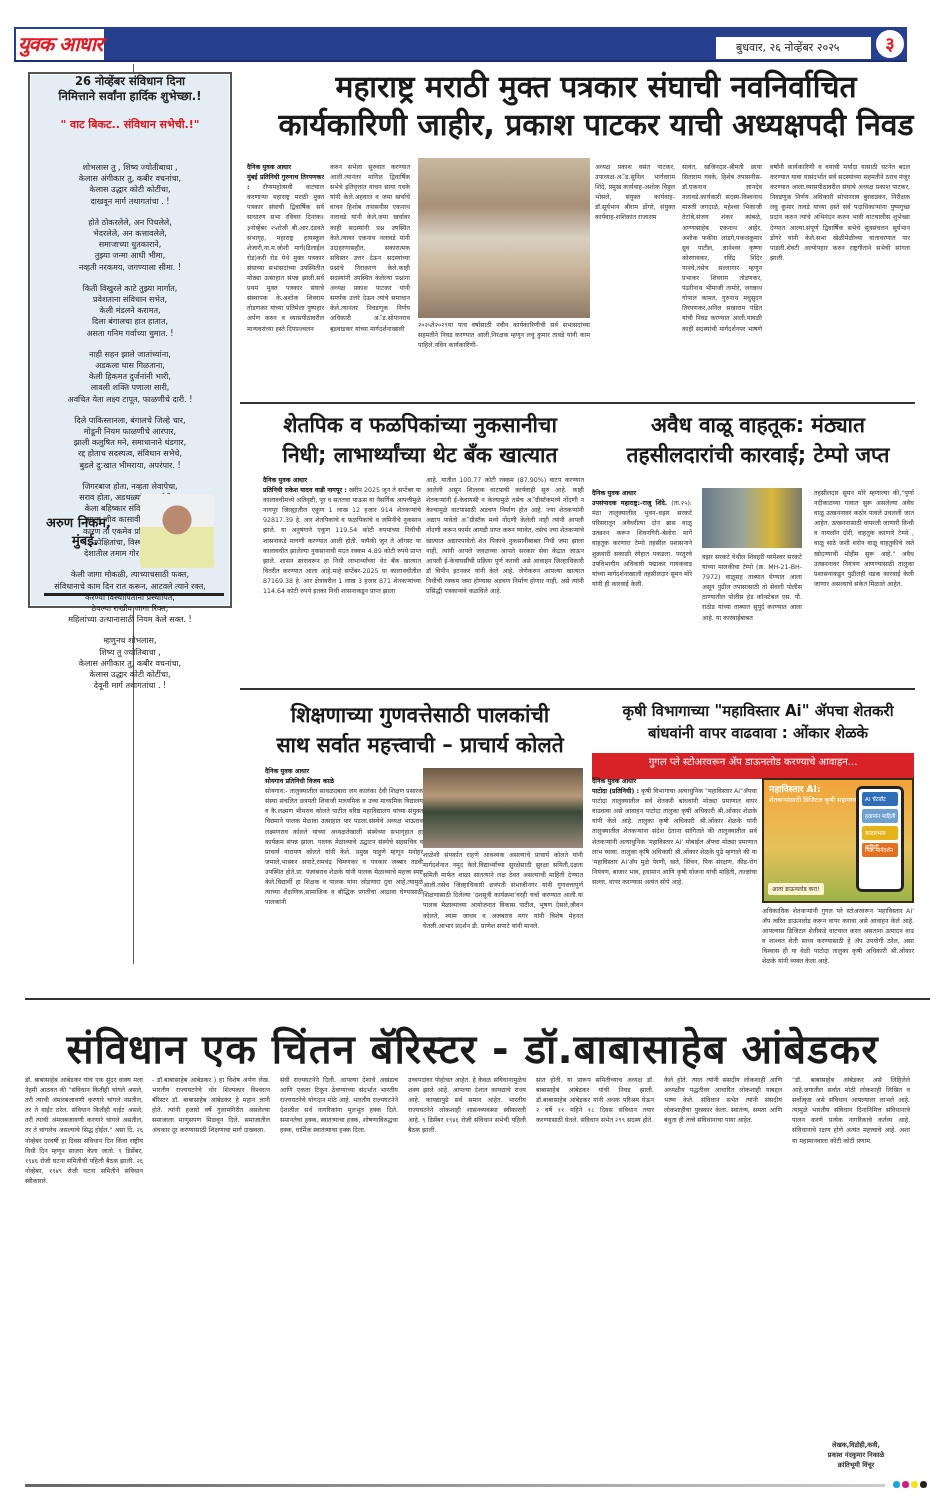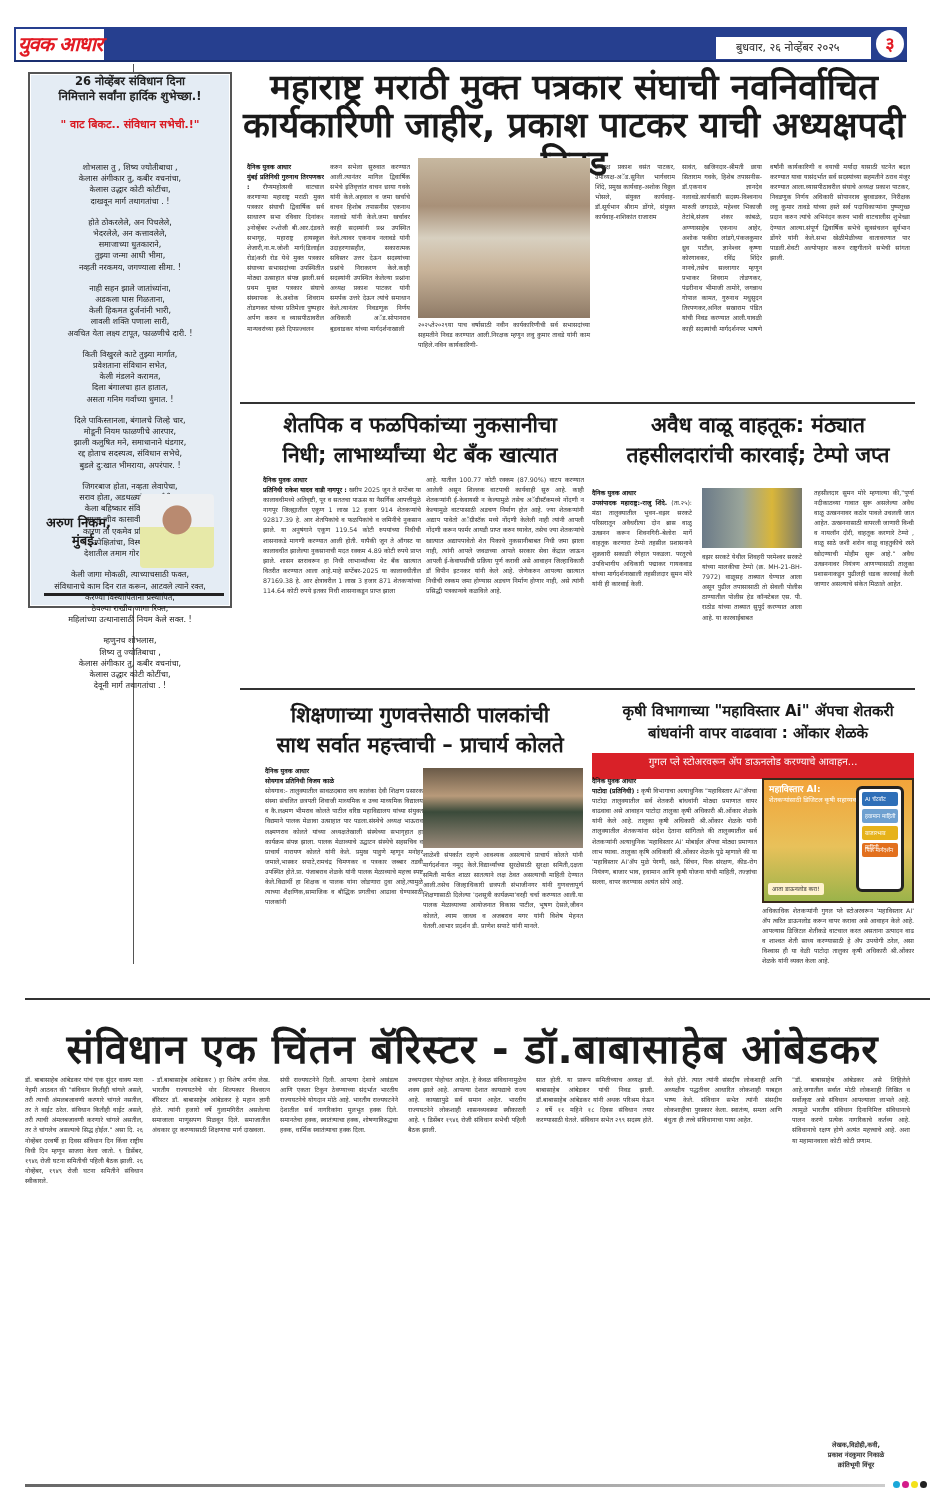--- a/index.html
+++ b/index.html
@@ -53,30 +53,30 @@
   <div id="stanzas">
       <div class="st" style="white-space: pre-line; margin-top: 31px;">शोभलास तु , शिष्य ज्योतीबाचा ,
 केलास अंगीकार तु, कबीर वचनांचा,
 केलास उद्धार कोटी कोटींचा,
 दाखवून मार्ग तथागतांचा . !</div>
       <div class="st" style="white-space: pre-line;">होते ठोकरलेले, अन पिचलेले,
 भेदरलेले, अन कत्तावलेले,
 समाजाच्या धुतकाराने,
 तुझ्या जन्मा आधी भीमा,
 नव्हती नरकमय, जगण्याला सीमा. !</div>
+      <div class="st" style="white-space: pre-line;">किती विखुरले काटे तुझ्या मार्गात,
+प्रवेशताना संविधान सभेत,
+केली मंडलने करामत,
+दिला बंगालचा हात हातात,
+असता गनिम गर्वाच्या धुमात. !</div>
       <div class="st" style="white-space: pre-line;">नाही सहन झाले जातांध्यांना,
 अडकला घास गिळताना,
 केली हिकमत दुर्जनांनी भारी,
 लावली शक्ति पणाला सारी,
 अवचित येता लक्ष्य टापूत, फाळणीचे दारी. !</div>
-      <div class="st" style="white-space: pre-line;">किती विखुरले काटे तुझ्या मार्गात,
-प्रवेशताना संविधान सभेत,
-केली मंडलने करामत,
-दिला बंगालचा हात हातात,
-असता गनिम गर्वाच्या धुमात. !</div>
       <div class="st" style="white-space: pre-line;">दिले पाकिस्तानला, बंगालचे जिल्हे चार,
 मोडूनी नियम फाळणीचे आरपार,
 झाली कलुषित मने, समाधानाने थंडगार,
 रद्द होताच सदस्यत्व, संविधान सभेचे,
 बुडले दु:खात भीमराया, अपरंपार. !</div>
       <div class="st" style="white-space: pre-line;">जिगरबाज होता, नव्हता लेवापेचा,
 सराव होता, अडथळ्यांच्या शर्यतीचा,
 केला बहिष्कार संविधान सभेचा,
 झाला जीव कासावीस इंग्रजांचा,
 कारण तो एकमेव प्रतिनिधी होता,
@@ -94,21 +94,21 @@
 देवूनी मार्ग तथागतांचा . !</div>
     </div>
   <div class="author">
     <div>अरुण निकम,</div>
     <div style="padding-left:26px">मुंबई.</div>
   </div>
   <div class="photo"></div>
   <div class="rule"></div>
 </div>
 
-<div class="h1" style="left:234px;top:68px;width:680px;font-size:35px;line-height:38px">
+<div class="h1" style="left:256px;top:68px;width:680px;font-size:30px;line-height:38px">
   <div>महाराष्ट्र मराठी मुक्त पत्रकार संघाची नवनिर्वाचित</div>
   <div>कार्यकारिणी जाहीर, प्रकाश पाटकर याची अध्यक्षपदी निवड</div>
 </div>
 <div class="col" style="left:247px;top:162px;width:77px;height:170px">
   <b>दैनिक युवक आधार</b><br>
   <b>मुंबई प्रतिनिधी गुरुनाथ तिरपणकर :</b>
   <span>रौप्यमहोत्सवी वाटचाल करणाऱ्या महाराष्ट्र मराठी मुक्त पत्रकार संघाची द्विवार्षिक सर्व साधारण सभा रविवार दिनांक१ ३नोव्हेंबर २५रोजी बी.आर.दंडवते सभागृह, महाराष्ट्र हायस्कूल शेजारी,ना.म.जोशी मार्ग(डिलाईल रोड)करी रोड येथे मुक्त पत्रकार संघाच्या सभासदांच्या उपस्थितीत मोठ्या उत्साहात संपन्न झाली.सर्व प्रथम मुक्त पत्रकार संघाचे संस्थापक के.अशोक शिवराम तोडणकर यांच्या प्रतिमेला पुष्पहार अर्पण करुन व व्यासपीठावरील मान्यवरांच्या हस्ते दिपप्रज्वलन</span>
 </div>
 <div class="col" style="left:330px;top:162px;width:80px;height:170px">करुन सभेला सुरुवात करण्यात आली.त्यानंतर मागिल द्विवार्षिक सभेचे इतिवृत्तांत वाचन छाया गवके यांनी केले.अहवाल व जमा खर्चाचे वाचन हिशोब तपासनीस एकनाथ नलावडे यांनी केले.जमा खर्चावर काही सदस्यांनी प्रश्न उपस्थित केले.त्यावर एकनाथ नलावडे यांनी उदाहरणासहीत, सकारात्मक सविस्तर उत्तर देऊन सदस्यांच्या प्रश्नांचे निराकरण केले.काही सदस्यांनी उपस्थित केलेल्या प्रश्नांना अध्यक्ष प्रकाश पाटकर यांनी समर्पक उत्तरे देऊन त्यांचे समाधान केले.त्यानंतर निवडणूक निर्णय अधिकारी अॅड.सोपानराव बुडवाडकर यांच्या मार्गदर्शनाखाली</div>
 <div class="photo-blk" style="left:418px;top:158px;width:172px;height:160px;background:linear-gradient(#c7b8a0,#a89078 30%,#d8d0c0 50%,#c9b49a 70%,#8e7a66)"></div>

